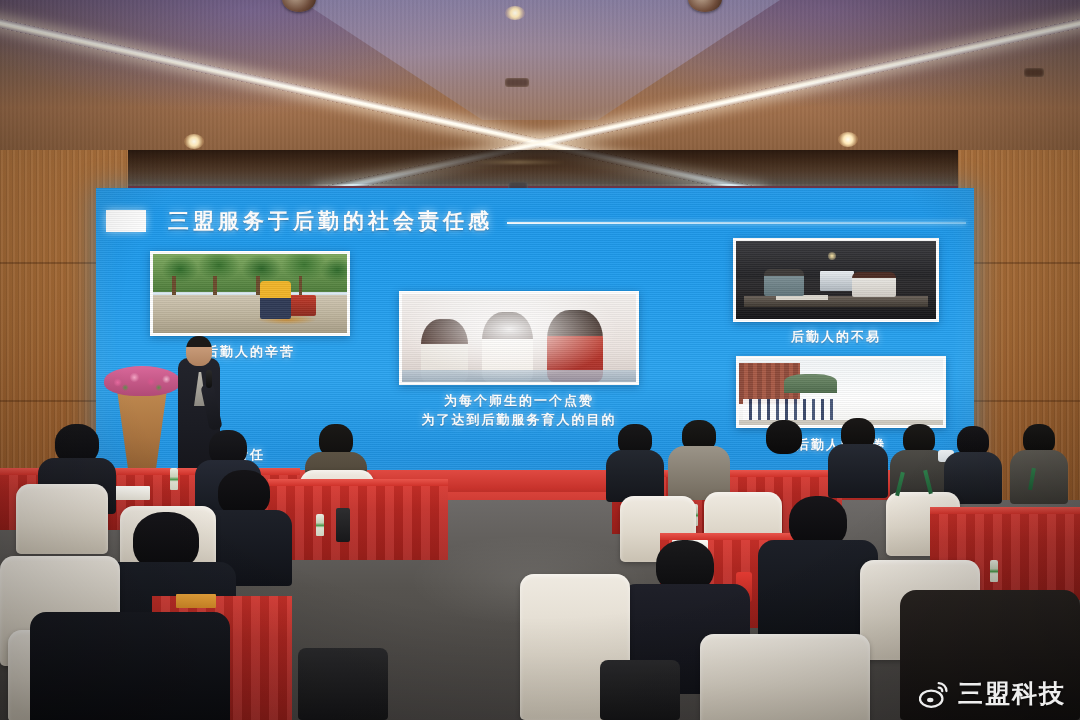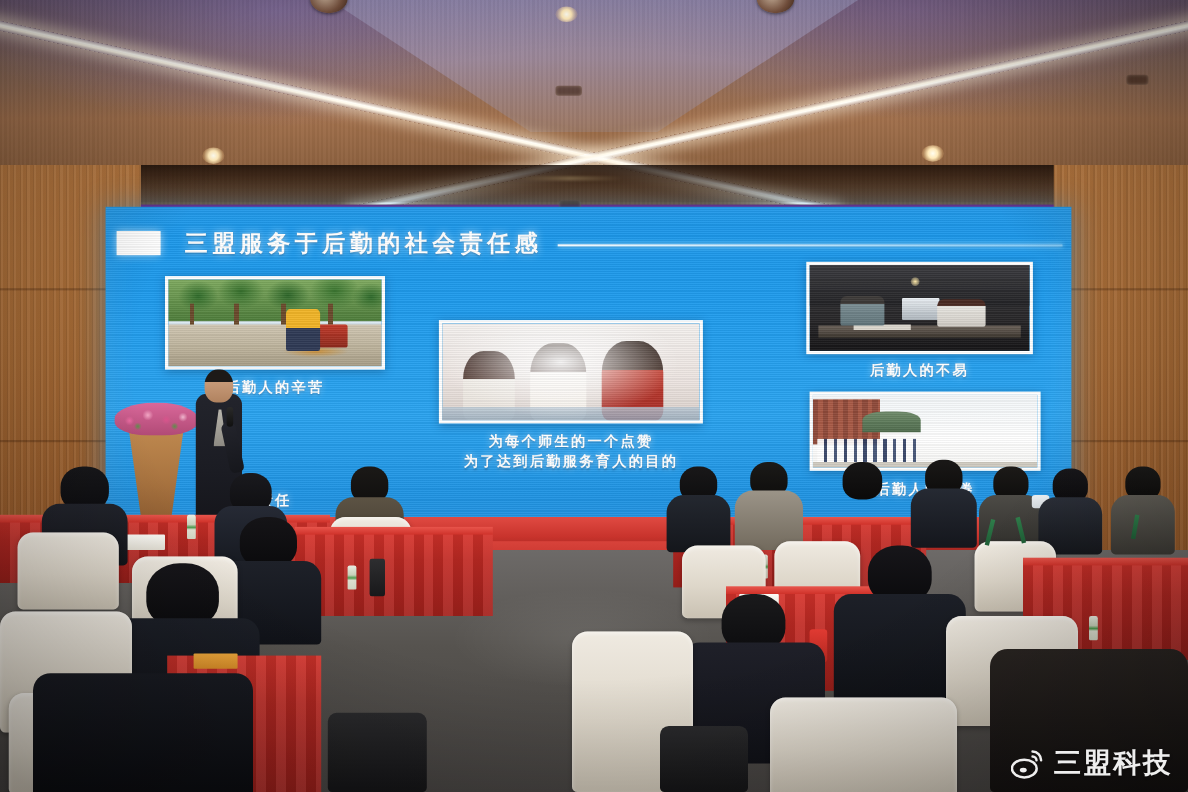--- a/index.html
+++ b/index.html
@@ -4,21 +4,21 @@
 <style>
   html, body {
     margin: 0; padding: 0;
     background: #000;
   }
   #scene {
     position: relative;
     width: 1080px; height: 720px;
     overflow: hidden;
     font-family: "Liberation Sans", sans-serif;
-    background: #701a75;
+    background: #7f1d1d;
   }
 
   
   .ceiling {
     position: absolute; left: 0; top: 0; width: 1080px; height: 186px;
     background:
       radial-gradient(ellipse 420px 150px at 250px 10px, rgba(150,130,200,0.55), rgba(150,130,200,0) 70%),
       radial-gradient(ellipse 380px 140px at 830px 10px, rgba(150,120,185,0.45), rgba(150,120,185,0) 70%),
       linear-gradient(180deg, #6e5a72 0%, #8a6a5c 30%, #a1704c 58%, #8e6240 80%, #6d4a2e 100%);
   }

